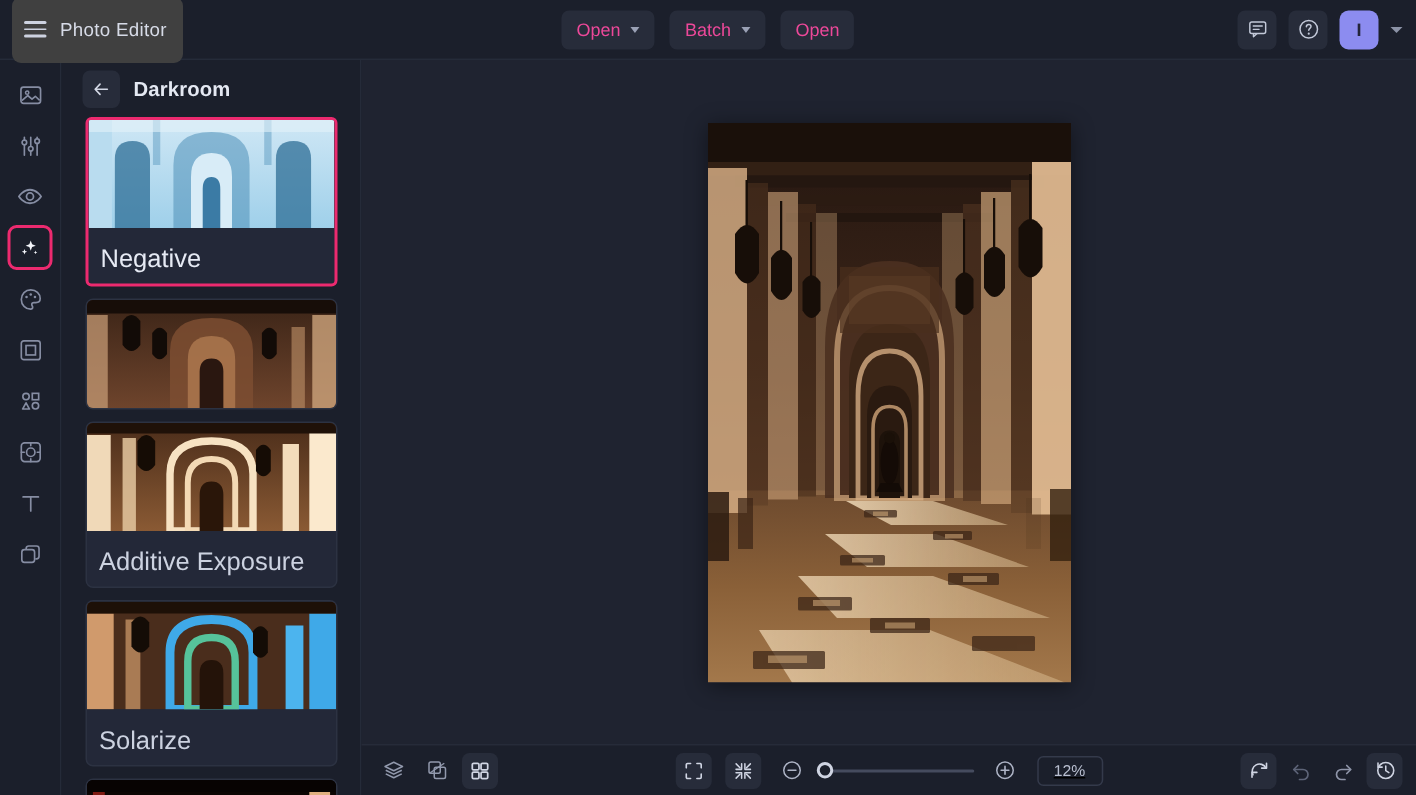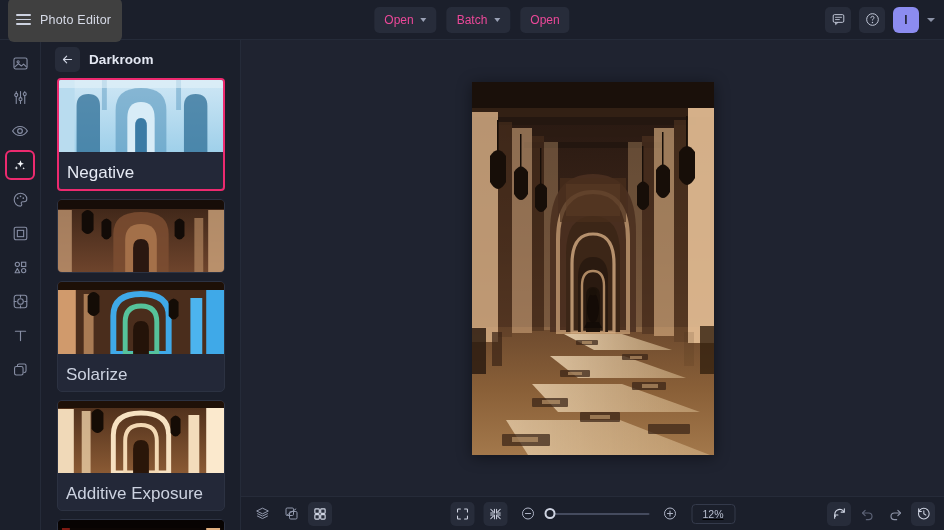--- a/index.html
+++ b/index.html
@@ -313,59 +313,59 @@
               <path d="M44 22 q5 -7 10 0 v14 q-5 7 -10 0z" fill="#120b07"></path>
               <path d="M118 22 q5 -7 10 0 v14 q-5 7 -10 0z" fill="#120b07"></path>
               <rect x="0" y="0" width="168" height="9" fill="#170d08"></rect>
             </svg>
           </div>
         </div>
 
         <div class="preset">
           <div class="preset-thumb">
             <svg width="100%" height="100%" viewBox="0 0 168 72" preserveAspectRatio="none">
-              <rect width="168" height="72" fill="#4a2d1c"></rect>
-              <rect x="0" y="8" width="18" height="64" fill="#d09a6c"></rect>
-              <rect x="150" y="8" width="18" height="64" fill="#3fa9e8"></rect>
-              <rect x="134" y="16" width="12" height="56" fill="#4cb4ee"></rect>
-              <rect x="26" y="12" width="10" height="60" fill="#c08f63" opacity=".8"></rect>
-              <path d="M56 72 V34 q0 -22 28 -22 t28 22 V72z" fill="none" stroke="#3fa9e8" stroke-width="6"></path>
-              <path d="M68 72 V40 q0 -16 16 -16 t16 16 V72z" fill="none" stroke="#56c39a" stroke-width="5"></path>
-              <path d="M76 72 V48 q0 -9 8 -9 t8 9 V72z" fill="#241309"></path>
-              <path d="M30 14 q6 -8 12 0 v16 q-6 8 -12 0z" fill="#140c06"></path>
-              <path d="M112 20 q5 -7 10 0 v14 q-5 7 -10 0z" fill="#140c06"></path>
-              <rect x="0" y="0" width="168" height="8" fill="#1d1007"></rect>
-            </svg>
-          </div>
-          <div class="preset-label">Solarize</div>
-        </div>
-
-        <div class="preset">
-          <div class="preset-thumb">
-            <svg width="100%" height="100%" viewBox="0 0 168 72" preserveAspectRatio="none">
               <defs>
                   <linearGradient id="ag" x1="0" y1="0" x2="0" y2="1">
                 <stop offset="0" stop-color="#4b2d1a"></stop>
                     <stop offset="1" stop-color="#8a5a34"></stop>
                   </linearGradient>
                 </defs>
               <rect width="168" height="72" fill="url(#ag)"></rect>
               <rect x="0" y="8" width="16" height="64" fill="#f0d9b8"></rect>
               <rect x="150" y="6" width="18" height="66" fill="#fbe9cd"></rect>
               <rect x="132" y="14" width="11" height="58" fill="#f3dcbb"></rect>
               <rect x="24" y="10" width="9" height="62" fill="#e4c79f" opacity=".85"></rect>
               <path d="M56 72 V34 q0 -22 28 -22 t28 22 V72z" fill="none" stroke="#f7e2c2" stroke-width="5"></path>
               <path d="M68 72 V40 q0 -16 16 -16 t16 16 V72z" fill="none" stroke="#f3d9b4" stroke-width="4"></path>
               <path d="M76 72 V48 q0 -9 8 -9 t8 9 V72z" fill="#2a1609"></path>
               <path d="M34 12 q6 -8 12 0 v16 q-6 8 -12 0z" fill="#150c05"></path>
               <path d="M114 18 q5 -7 10 0 v14 q-5 7 -10 0z" fill="#150c05"></path>
               <rect x="0" y="0" width="168" height="7" fill="#1f1108"></rect>
             </svg>
           </div>
           <div class="preset-label">Additive Exposure</div>
+        </div>
+
+        <div class="preset">
+          <div class="preset-thumb">
+            <svg width="100%" height="100%" viewBox="0 0 168 72" preserveAspectRatio="none">
+              <rect width="168" height="72" fill="#4a2d1c"></rect>
+              <rect x="0" y="8" width="18" height="64" fill="#d09a6c"></rect>
+              <rect x="150" y="8" width="18" height="64" fill="#3fa9e8"></rect>
+              <rect x="134" y="16" width="12" height="56" fill="#4cb4ee"></rect>
+              <rect x="26" y="12" width="10" height="60" fill="#c08f63" opacity=".8"></rect>
+              <path d="M56 72 V34 q0 -22 28 -22 t28 22 V72z" fill="none" stroke="#3fa9e8" stroke-width="6"></path>
+              <path d="M68 72 V40 q0 -16 16 -16 t16 16 V72z" fill="none" stroke="#56c39a" stroke-width="5"></path>
+              <path d="M76 72 V48 q0 -9 8 -9 t8 9 V72z" fill="#241309"></path>
+              <path d="M30 14 q6 -8 12 0 v16 q-6 8 -12 0z" fill="#140c06"></path>
+              <path d="M112 20 q5 -7 10 0 v14 q-5 7 -10 0z" fill="#140c06"></path>
+              <rect x="0" y="0" width="168" height="8" fill="#1d1007"></rect>
+            </svg>
+          </div>
+          <div class="preset-label">Solarize</div>
         </div>
 
         <div class="preset">
           <div class="preset-thumb">
             <svg width="100%" height="100%" viewBox="0 0 168 72" preserveAspectRatio="none">
               <rect width="168" height="72" fill="#0b0503"></rect>
               <rect x="4" y="6" width="8" height="66" fill="#7e1a12"></rect>
               <rect x="20" y="12" width="5" height="60" fill="#9e2416" opacity=".8"></rect>
               <rect x="150" y="8" width="14" height="64" fill="#e0b080"></rect>
               <rect x="136" y="16" width="9" height="56" fill="#c89463"></rect>

